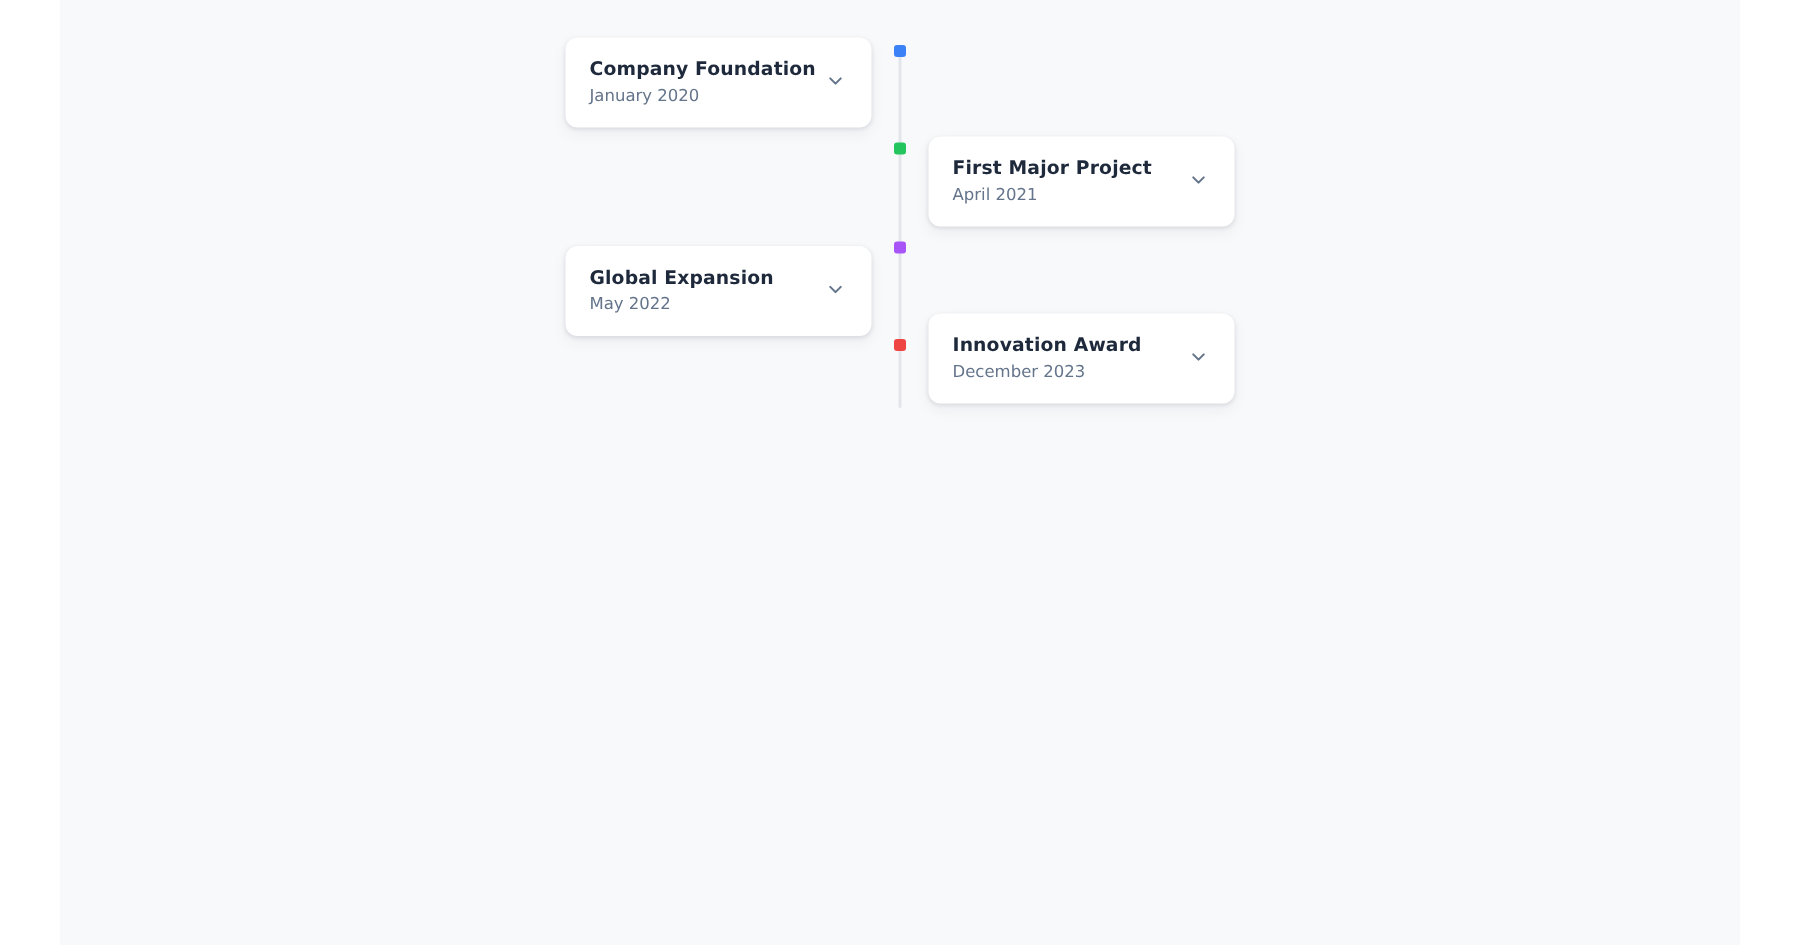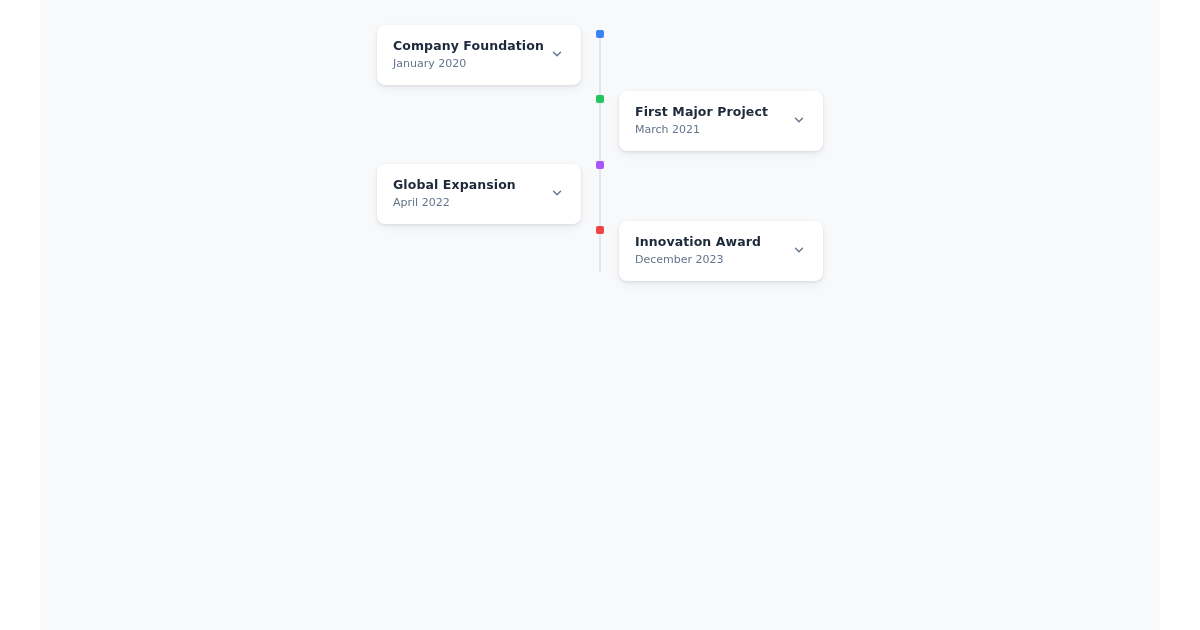--- a/index.html
+++ b/index.html
@@ -138,52 +138,52 @@
         </span>
       </button>
     </div>
   </div>
 
   <div class="timeline-item">
     <div class="timeline-dot" style="top: 95px; background: rgb(34, 197, 94);"></div>
     <div class="event-card side-right" style="top: 91px;">
       <div class="card-text">
         <div class="card-title">First Major Project</div>
-        <div class="card-date">March 2021</div>
+        <div class="card-date">April 2021</div>
       </div>
       <button class="chevron-btn">
         <span>
           <svg width="14" height="14" viewBox="0 0 24 24" fill="none" stroke="currentColor" stroke-width="2.4" stroke-linecap="round" stroke-linejoin="round">
             <polyline points="6 9 12 15 18 9"></polyline>
           </svg>
         </span>
       </button>
     </div>
   </div>
 
   <div class="timeline-item">
     <div class="timeline-dot" style="top: 161px; background: rgb(168, 85, 247);"></div>
     <div class="event-card side-left" style="top: 164px;">
       <div class="card-text">
         <div class="card-title">Global Expansion</div>
-        <div class="card-date">April 2022</div>
+        <div class="card-date">May 2022</div>
       </div>
       <button class="chevron-btn">
         <span>
           <svg width="14" height="14" viewBox="0 0 24 24" fill="none" stroke="currentColor" stroke-width="2.4" stroke-linecap="round" stroke-linejoin="round">
             <polyline points="6 9 12 15 18 9"></polyline>
           </svg>
         </span>
       </button>
     </div>
   </div>
 
   <div class="timeline-item">
     <div class="timeline-dot" style="top: 226px; background: rgb(239, 68, 68);"></div>
-    <div class="event-card side-right" style="top: 221px; gap: 44px;">
+    <div class="event-card side-right" style="top: 209px; gap: 44px;">
       <div class="card-text">
         <div class="card-title">Innovation Award</div>
         <div class="card-date">December 2023</div>
       </div>
       <button class="chevron-btn">
         <span>
           <svg width="14" height="14" viewBox="0 0 24 24" fill="none" stroke="currentColor" stroke-width="2.4" stroke-linecap="round" stroke-linejoin="round">
             <polyline points="6 9 12 15 18 9"></polyline>
           </svg>
         </span>

